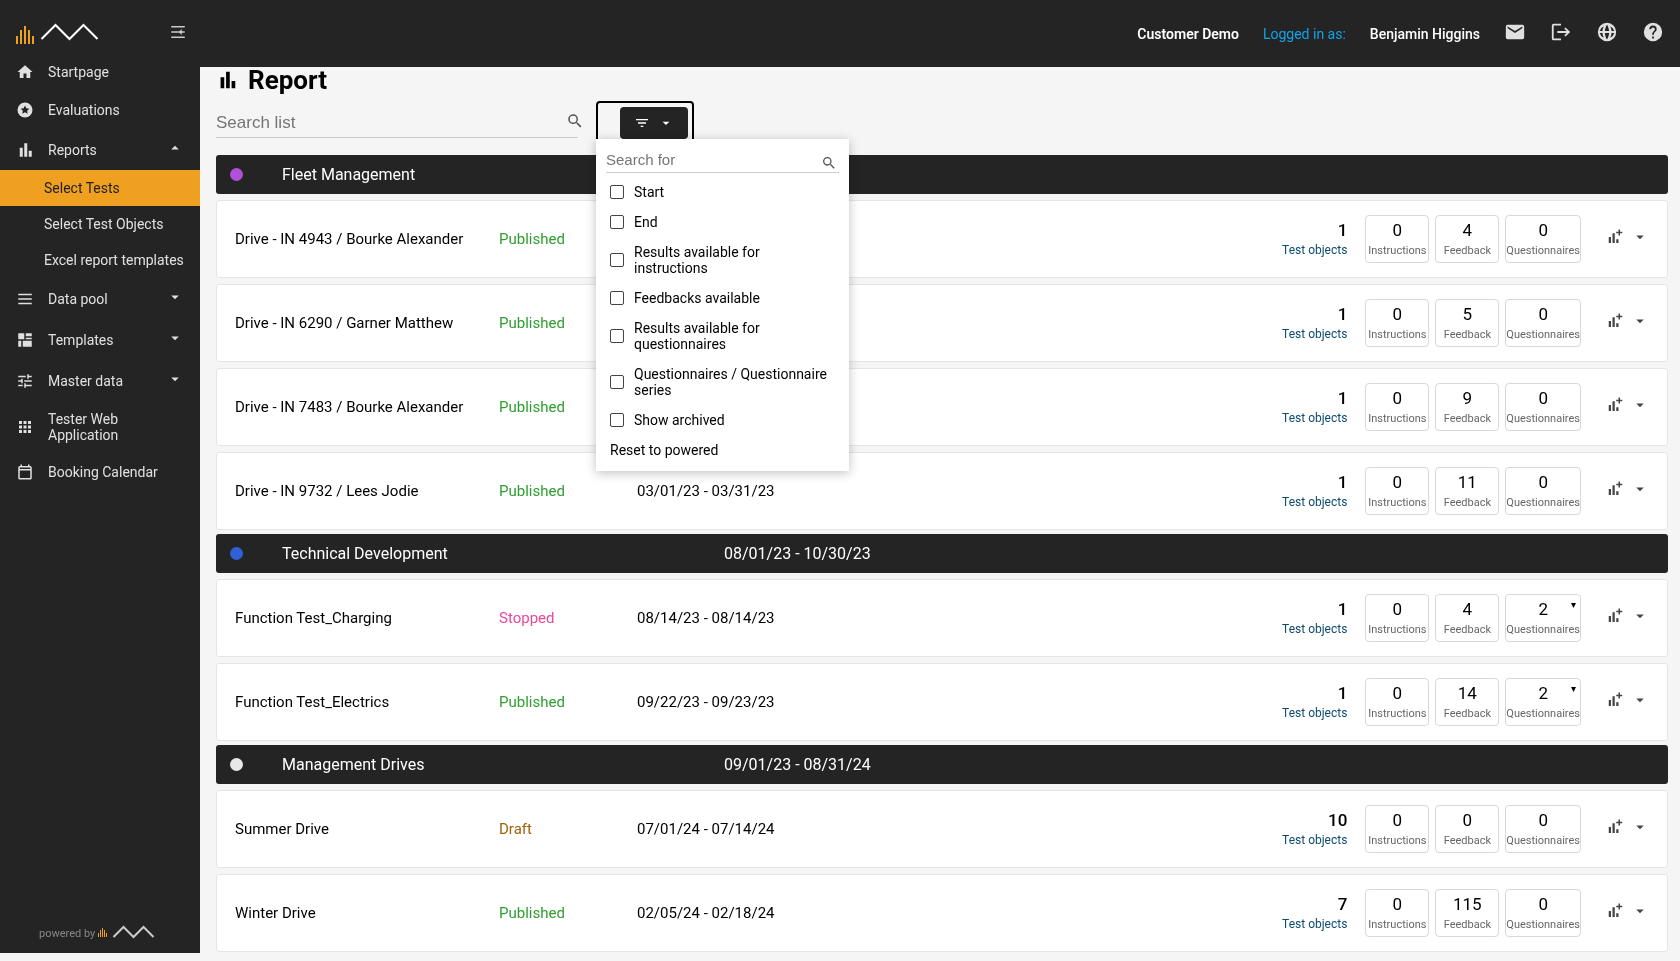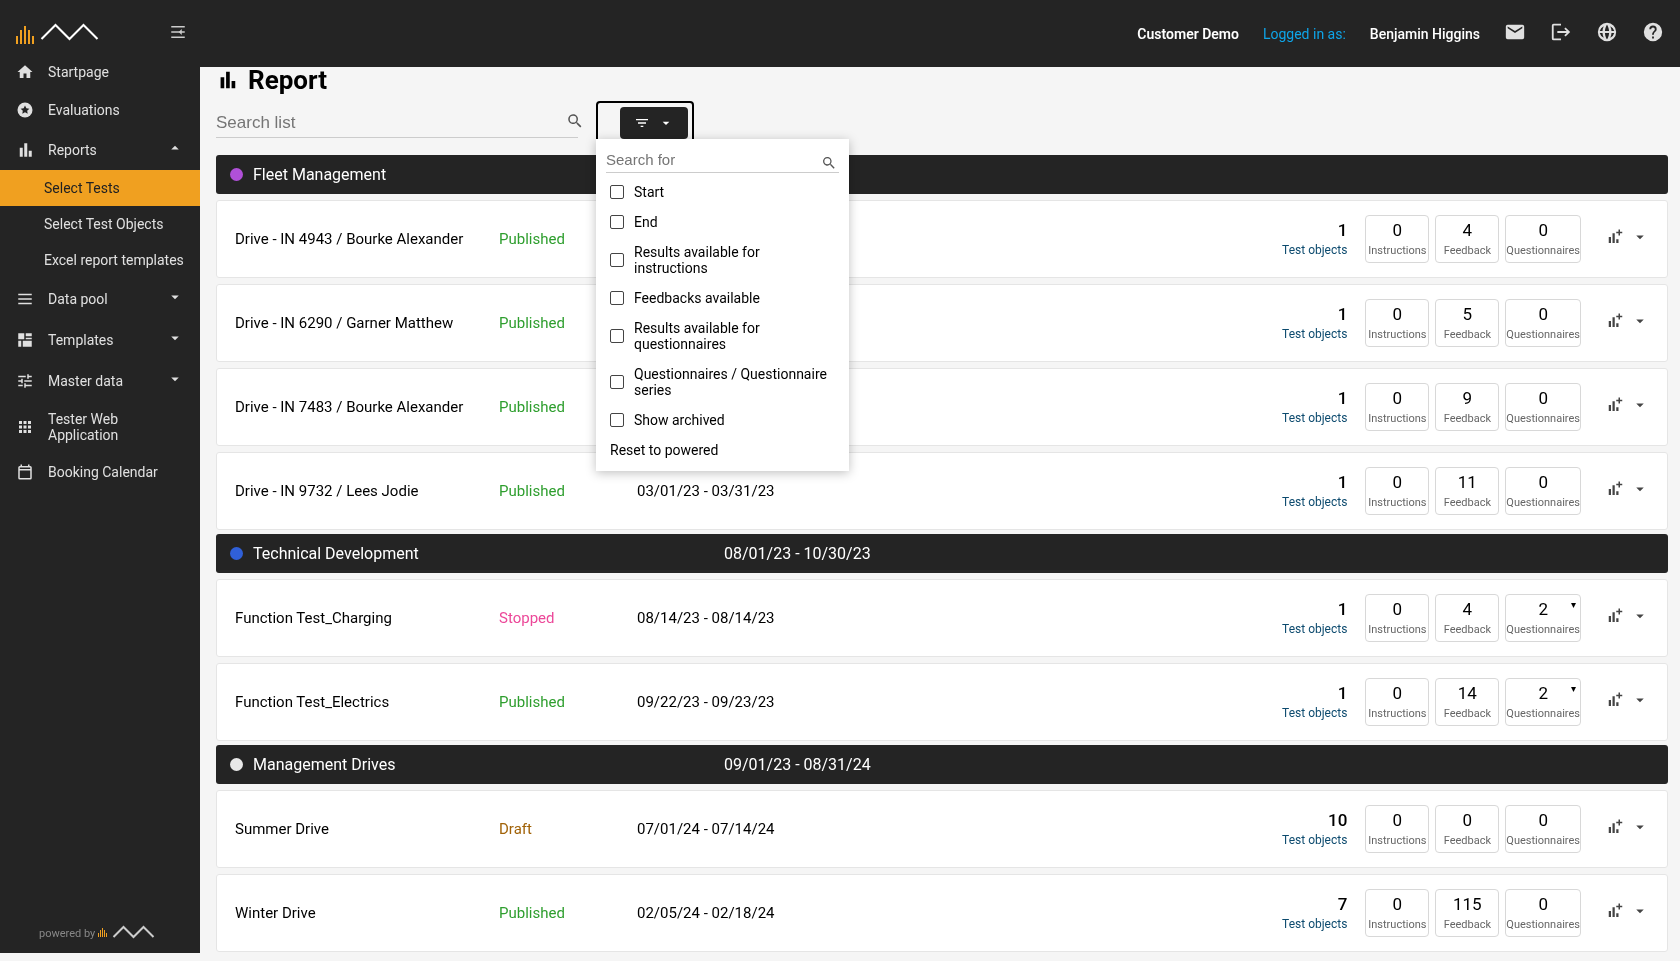--- a/index.html
+++ b/index.html
@@ -47,21 +47,21 @@
 .filter-search { width: calc(100% - 20px); margin: 2px 10px 4px; border: none; border-bottom: 1px solid #ccc; font-size: 15px; padding: 4px 20px 4px 0; }
 .filter-search-icon { position: absolute; right: 12px; top: 10px; color: #555; }
 .filter-opt { display: flex; align-items: center; gap: 10px; padding: 7px 14px; font-size: 14px; cursor: pointer; }
 .checkbox-empty { width: 14px; height: 14px; border: 1.5px solid #444; border-radius: 2px; flex-shrink: 0; }
 .filter-reset { padding: 7px 14px; font-size: 14px; cursor: pointer; }
 
 
 .group-head { background: #242424; color: #fff; display: flex; align-items: center; padding: 10px 14px; font-size: 16px; border-radius: 3px; margin-top: 4px; }
 .group-head .dot { width: 13px; height: 13px; border-radius: 50%; margin-right: 10px; }
 .group-head .range { margin-left: auto; position: absolute; left: 508px; transform: translateX(0); }
-.group-head-row { position: relative; }
+.group-head-row { position: relative; gap: 29px; }
 
 .test-row { background: #fff; border: 1px solid #e5e5e5; border-radius: 3px; margin-top: 6px; display: flex; align-items: center; padding: 14px 18px; gap: 8px; font-size: 15px; position: relative; }
 .col-name { width: 256px; }
 .col-status { width: 130px; }
 .col-status.Published { color: #2e9e2e; }
 .col-status.Stopped { color: #ec4899; }
 .col-status.Draft { color: #a16207; }
 .col-dates { width: 340px; }
 .col-to { flex: 1; text-align: right; padding-right: 10px; }
 .col-to .num { font-size: 17px; font-weight: 500; display: block; }

